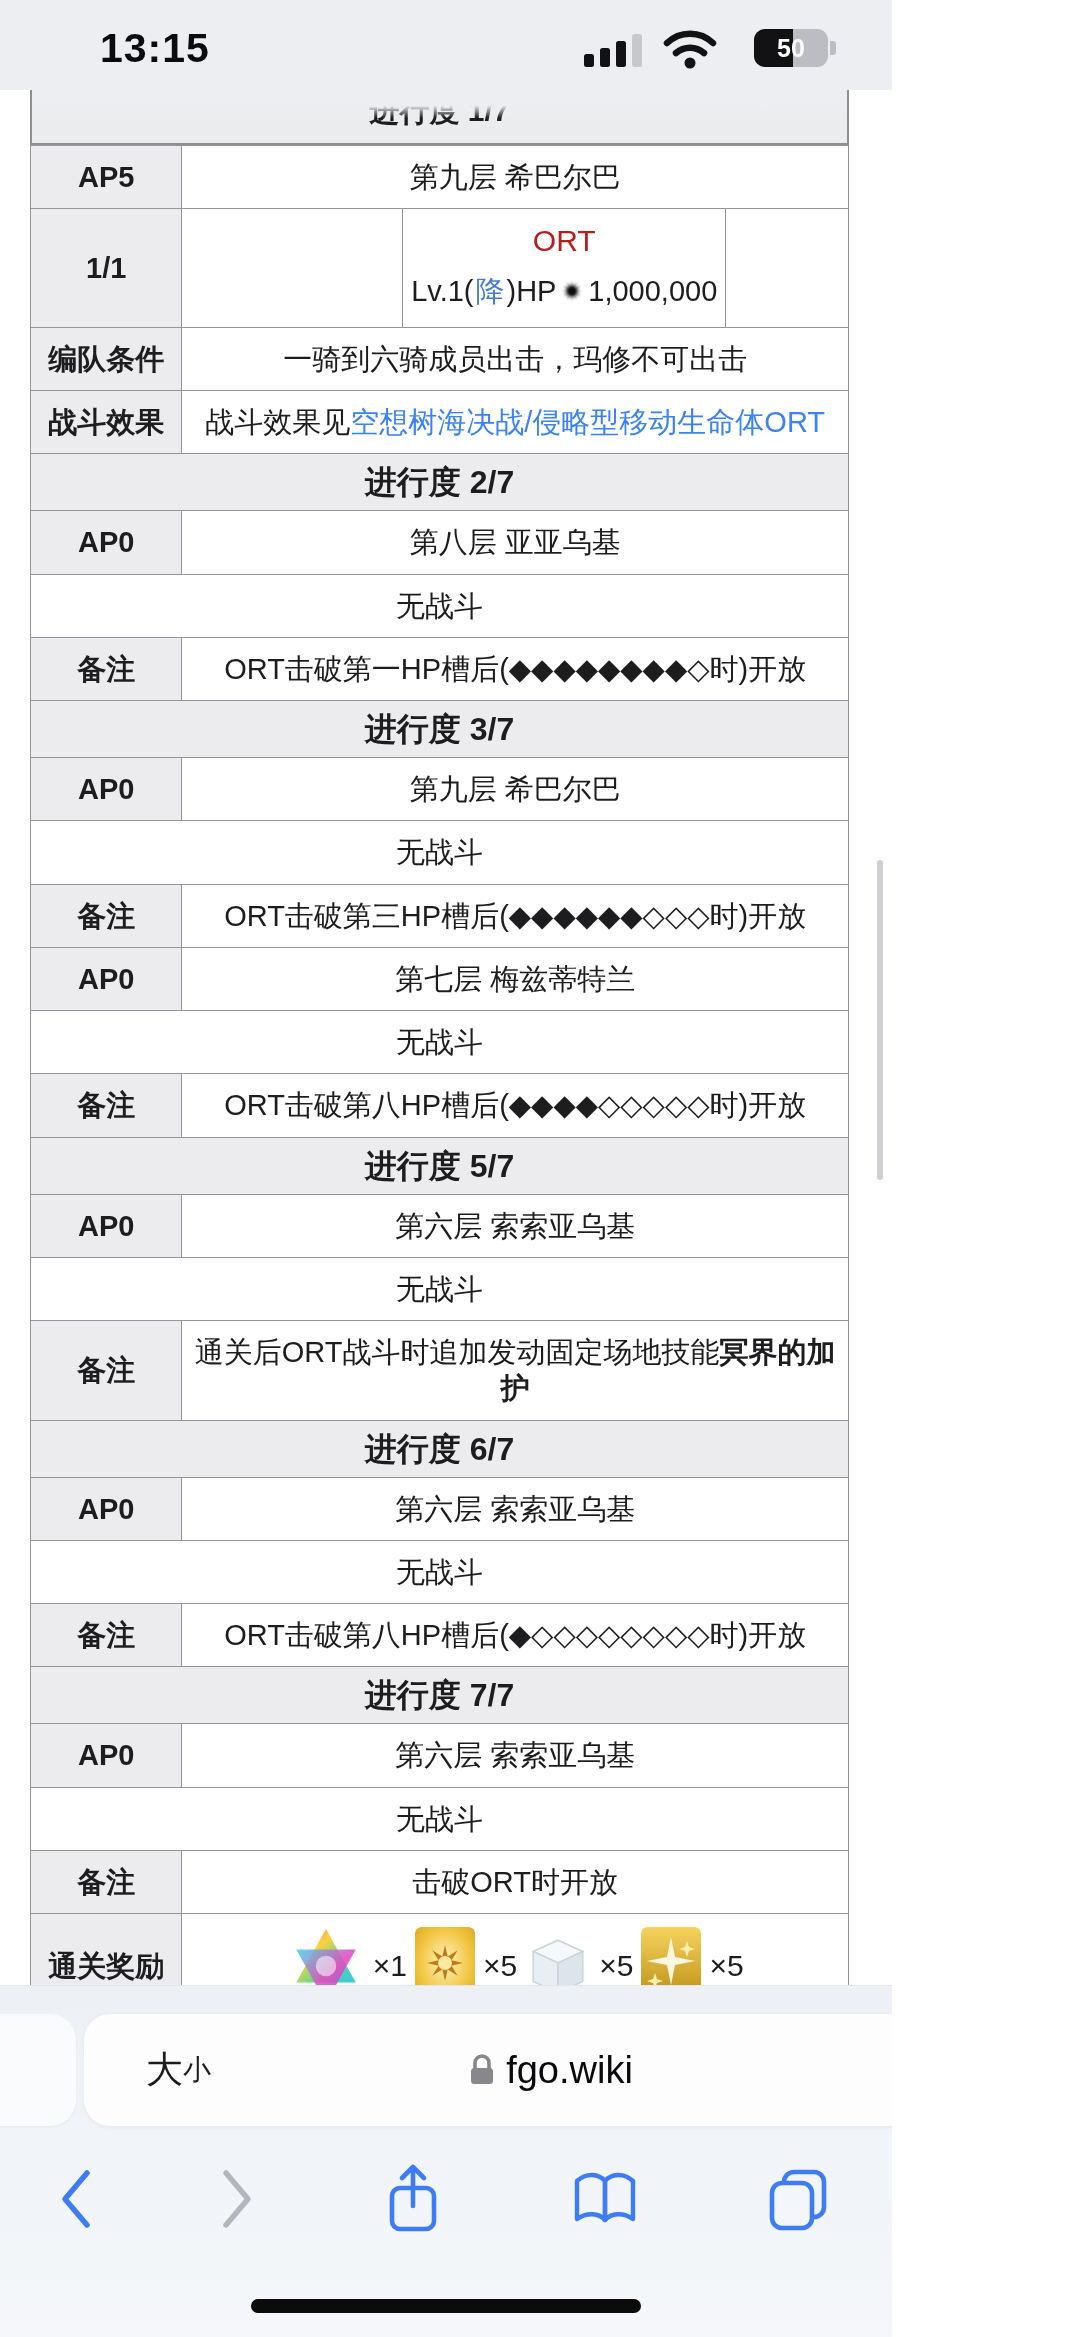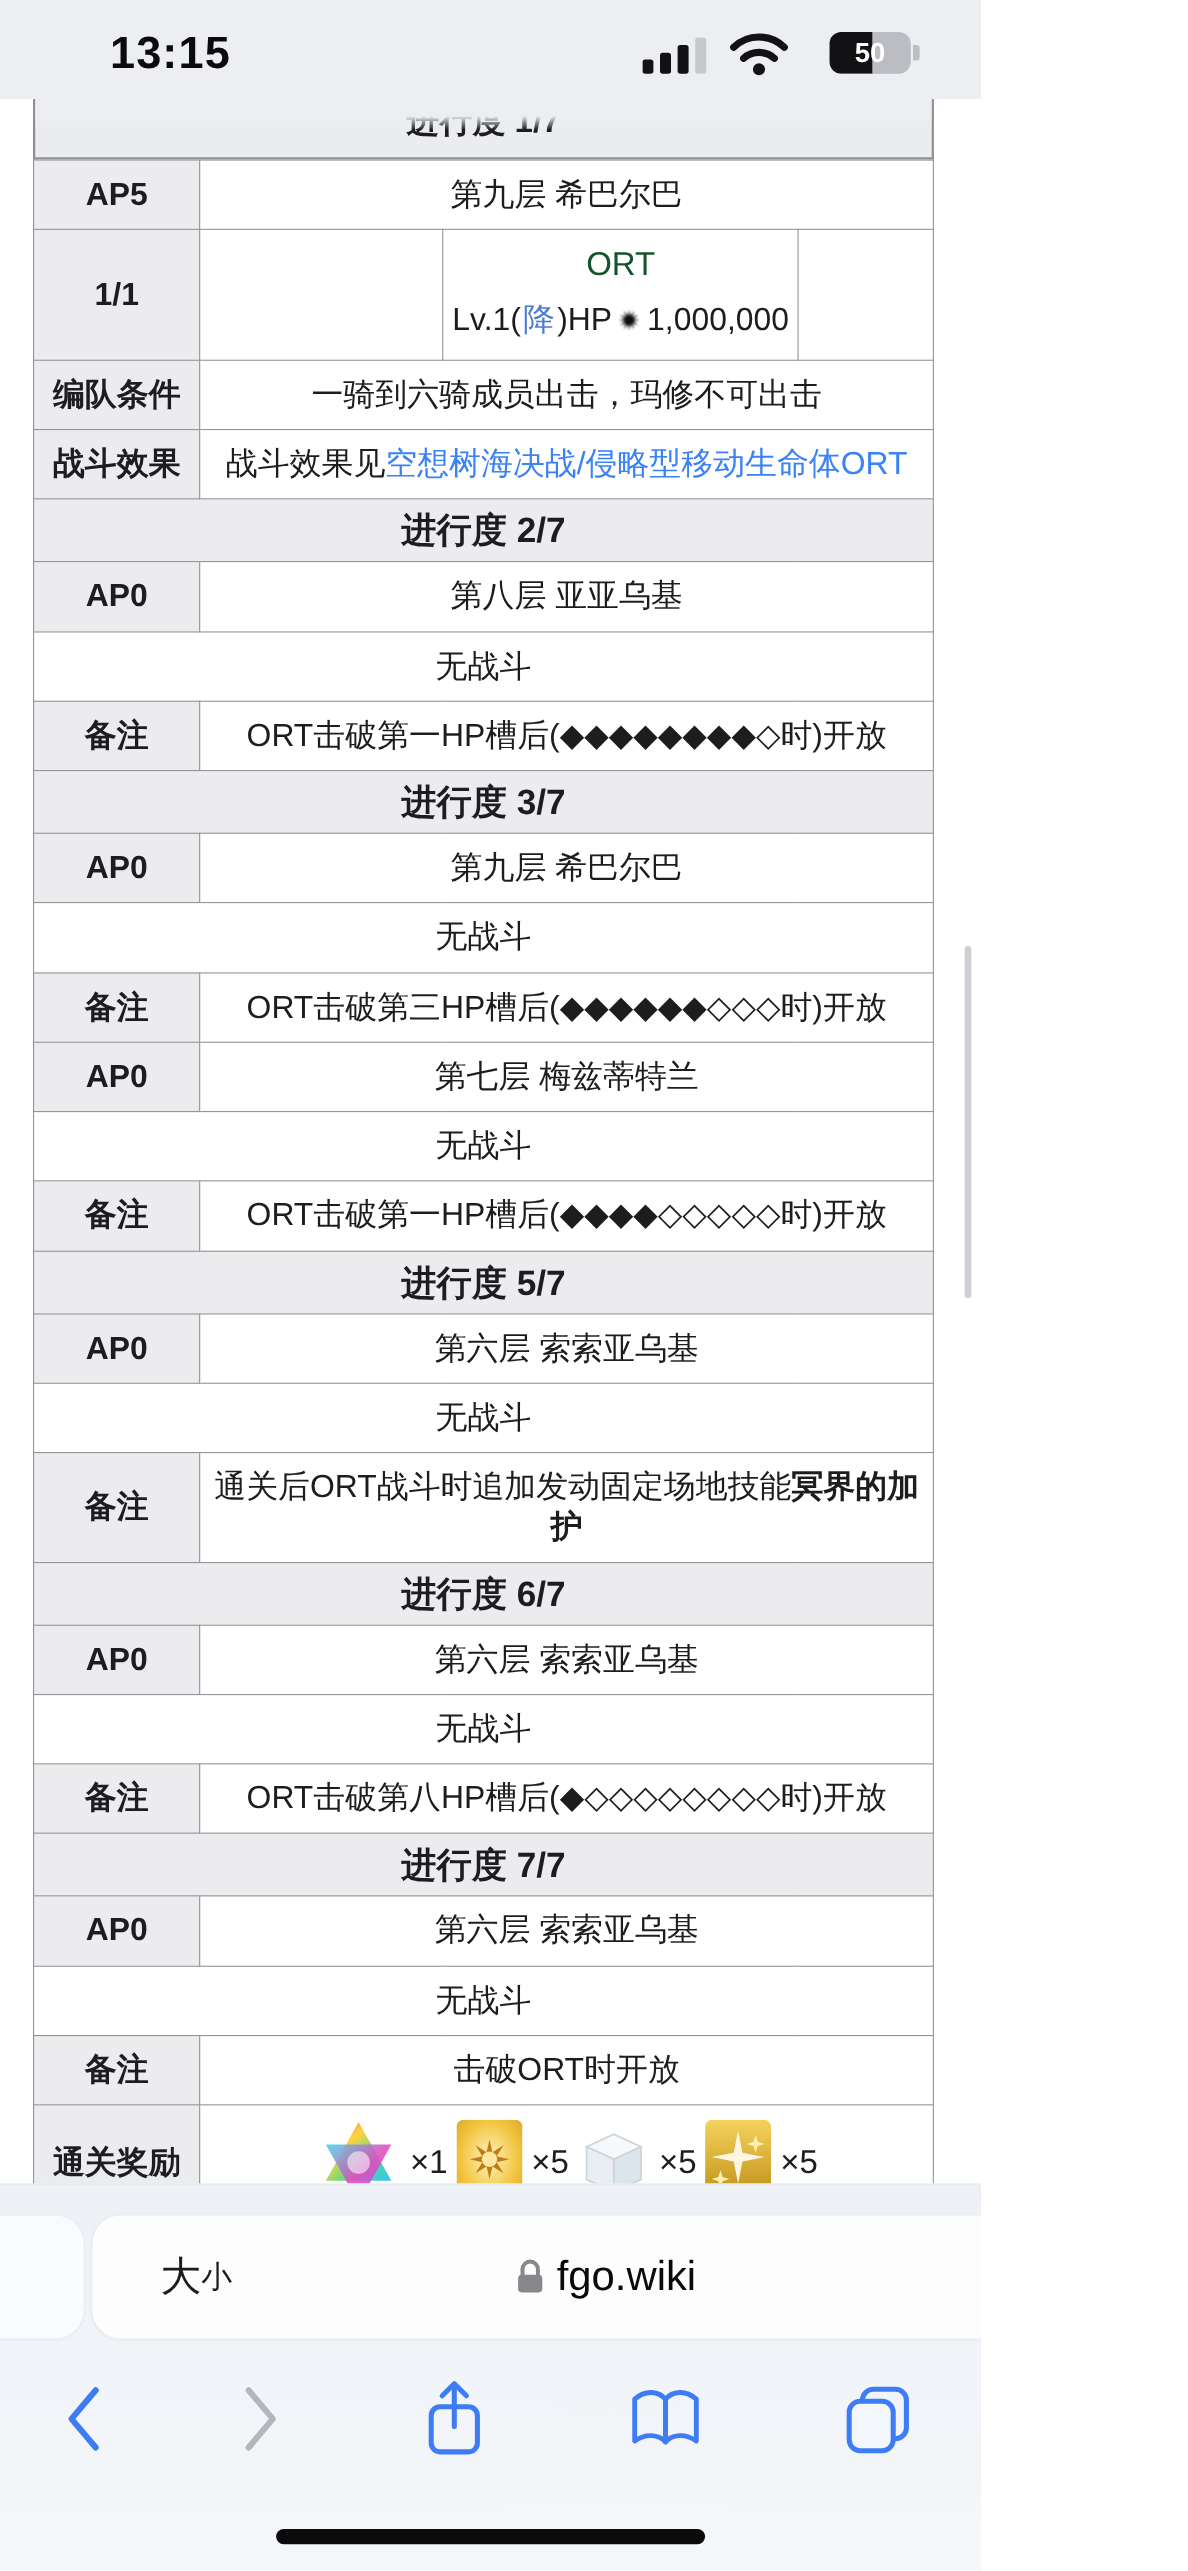--- a/index.html
+++ b/index.html
@@ -24,21 +24,21 @@
   .partial-row .txt { position:absolute; top:4px; left:0; right:0; text-align:center; font-size:30px; font-weight:700; color:#1d1d1f; line-height:34px; }
   .partial-row .fade { position:absolute; top:0; left:0; right:0; height:28px; background:linear-gradient(#edeef1 55%, rgba(237,238,241,0)); }
 
   table.quest { width:100%; border-collapse:collapse; table-layout:fixed; }
   table.quest td { border:1.5px solid #94949a; font-size:29px; color:#1d1d1f; text-align:center; padding:13px 8px; line-height:1.25; }
   td.label { background:#ececef; font-weight:700; }
   tr.sec td { background:#ececef; font-weight:700; font-size:32px; padding:8px; }
   .orange { color:#f0a232; }
   .blue { color:#4a7bd4; }
   a.link { color:#3b82f6; text-decoration:none; cursor:pointer; }
-  .enemy-name { color:#14532d; font-size:30px; margin-bottom:8px; }
+  .enemy-name { color:#b91c1c; font-size:30px; margin-bottom:8px; }
   .enemy-stats { display:flex; align-items:center; justify-content:center; gap:2px; font-size:29px; }
   .hp-star { filter:blur(1.2px); margin:0 4px; }
   .bold-tail { font-weight:700; }
 
   .rewards-line { display:flex; align-items:center; justify-content:center; gap:8px; }
   .rewards-line .cnt { font-size:30px; }
   .card { border-radius:6px; }
 
   .scrollbar { position:absolute; right:9px; top:770px; width:6px; height:320px; background:#c6c8cc; border-radius:3px; opacity:.85; }
 
@@ -167,21 +167,21 @@
 
         <tr>
               <td class="label">AP0</td>
               <td colspan="3">第七层 梅兹蒂特兰</td>
             </tr>
         <tr>
               <td colspan="4">无战斗</td>
             </tr>
         <tr>
               <td class="label">备注</td>
-              <td colspan="3"><span>ORT击破第一HP槽后(◆◆◆◆◇◇◇◇◇时)开放</span><span class="bold-tail"></span></td>
+              <td colspan="3"><span>ORT击破第八HP槽后(◆◆◆◆◇◇◇◇◇时)开放</span><span class="bold-tail"></span></td>
             </tr>
 
         <tr class="sec">
               <td colspan="4">进行度 5/7</td>
             </tr>
         <tr>
               <td class="label">AP0</td>
               <td colspan="3">第六层 索索亚乌基</td>
             </tr>
         <tr>

